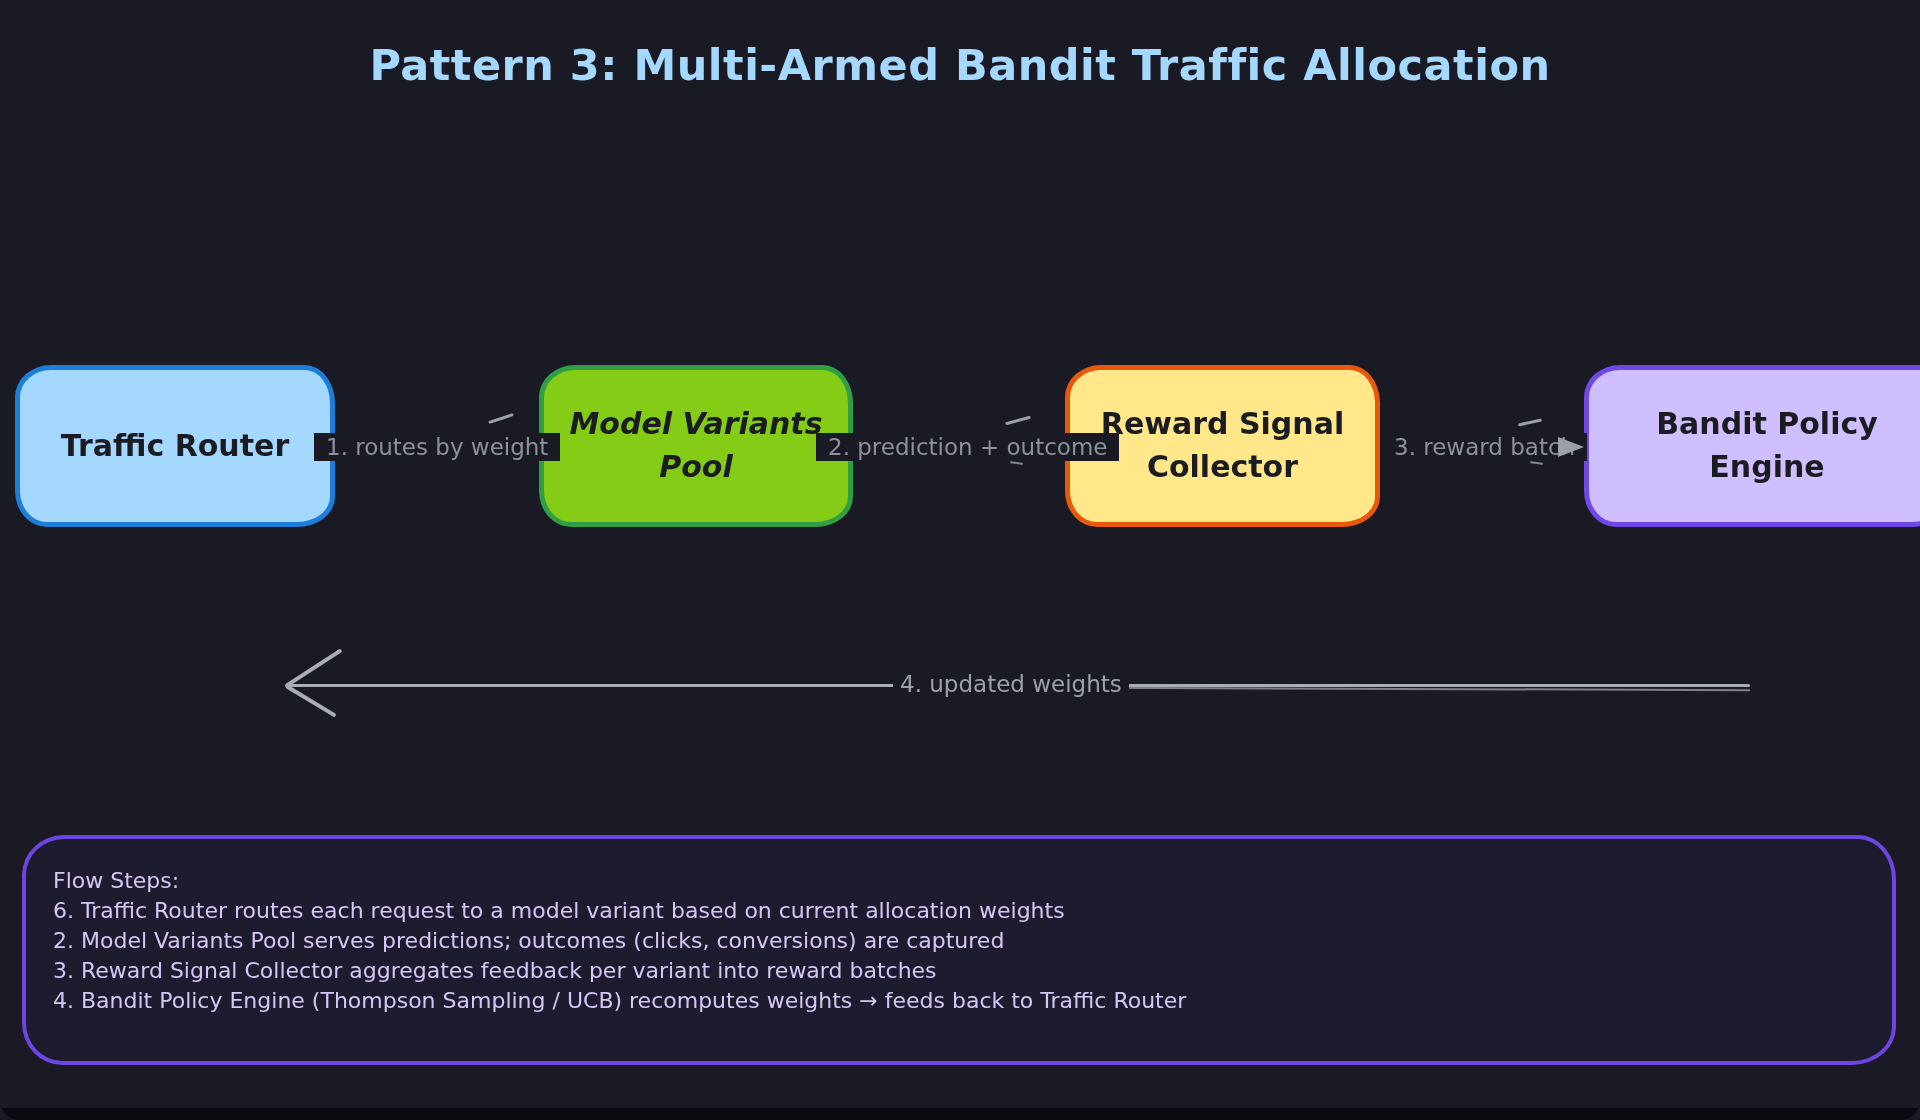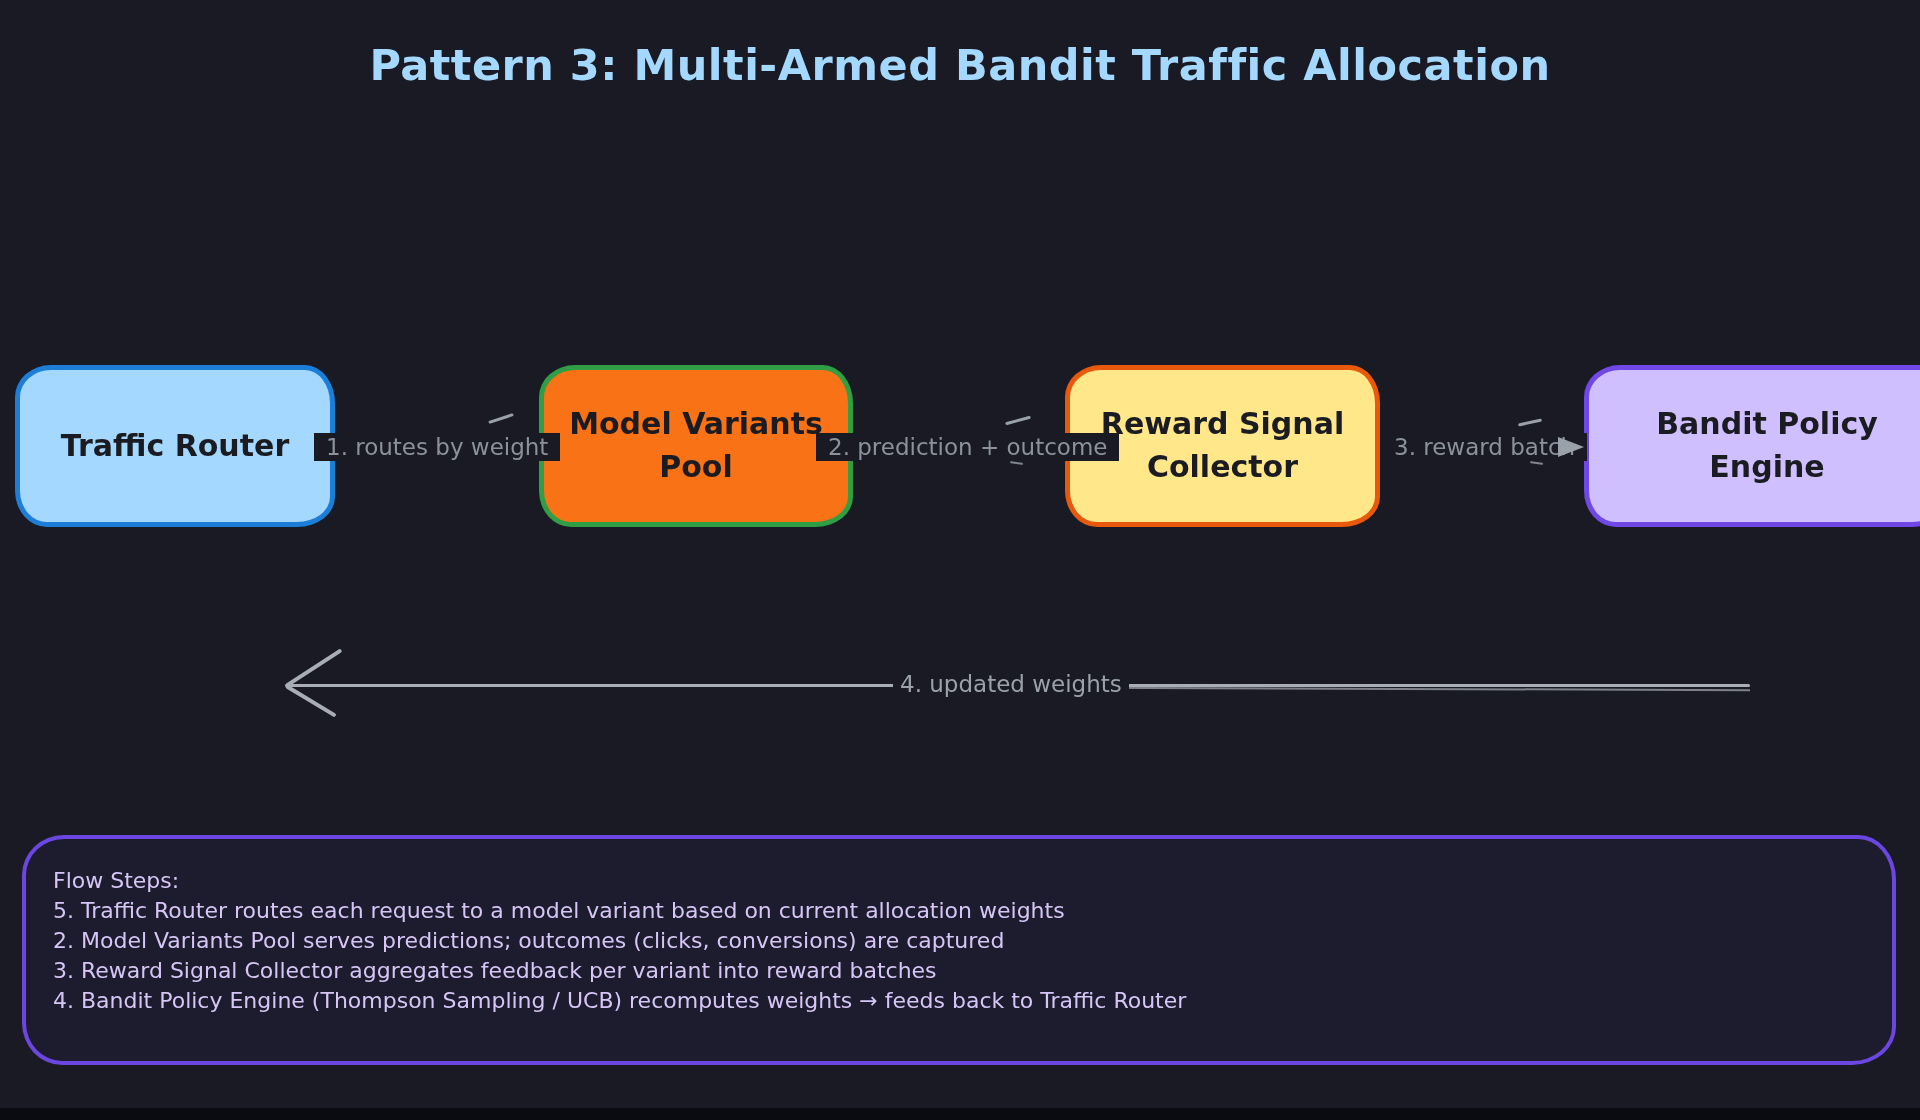--- a/index.html
+++ b/index.html
@@ -42,27 +42,27 @@
   .panel{position:absolute;left:22px;top:835px;width:1874px;height:230px;
          box-sizing:border-box;border:4px solid;background:rgba(108,70,224,.055);
          border-radius:42px 38px 44px 40px / 40px 44px 38px 42px;}
   .panel-text{position:absolute;left:53px;top:866px;font-size:22px;line-height:30px;
               white-space:nowrap;}
   .bottom-strip{position:absolute;left:0;top:1108px;width:1920px;height:12px;background:#0a0b10;}
 </style>
 </head>
 <body>
 
-<div class="canvas" style="background: rgb(25, 26, 36);">
+<div class="canvas" style="background: rgb(25, 26, 36); border-radius: 20px;">
 
   <div class="title" style="color: rgb(165, 216, 255);">Pattern 3: Multi-Armed Bandit Traffic Allocation</div>
 
   <div class="node n1" style="background: rgb(165, 216, 255); border-color: rgb(28, 126, 214);">Traffic Router</div>
 
-  <div class="node n2" style="background: #f97316; border-color: rgb(47, 158, 68);">Model Variants
+  <div class="node n2" style="background: #84cc16; border-color: rgb(47, 158, 68); font-style: italic;">Model Variants
 Pool</div>
 
   <div class="node n3" style="background: rgb(255, 231, 138); border-color: rgb(232, 89, 12);">Reward Signal
 Collector</div>
 
   <div class="node n4" style="background: rgb(208, 191, 255); border-color: rgb(112, 72, 232);">Bandit Policy
 Engine</div>
 
   <div class="mark m1"></div>
   <div class="mark m2"></div>
@@ -82,20 +82,20 @@
   <div class="fb-line2" style="background: rgb(169, 174, 182);"></div>
   <div class="fb-wing up" style="background: rgb(169, 174, 182);"></div>
   <div class="fb-wing down" style="background: rgb(169, 174, 182);"></div>
 
   <div class="e4" style="color: rgb(155, 161, 171);">4. updated weights</div>
 
   <div class="panel" style="border-color: rgb(108, 70, 224);"></div>
 
   <div class="panel-text" style="color: rgb(214, 198, 245);">
     <div>Flow Steps:</div>
-    <div>5. Traffic Router routes each request to a model variant based on current allocation weights</div>
+    <div>6. Traffic Router routes each request to a model variant based on current allocation weights</div>
     <div>2. Model Variants Pool serves predictions; outcomes (clicks, conversions) are captured</div>
     <div>3. Reward Signal Collector aggregates feedback per variant into reward batches</div>
     <div>4. Bandit Policy Engine (Thompson Sampling / UCB) recomputes weights → feeds back to Traffic Router</div>
   </div>
 
   <div class="bottom-strip"></div>
 </div>
 
 </body></html>

